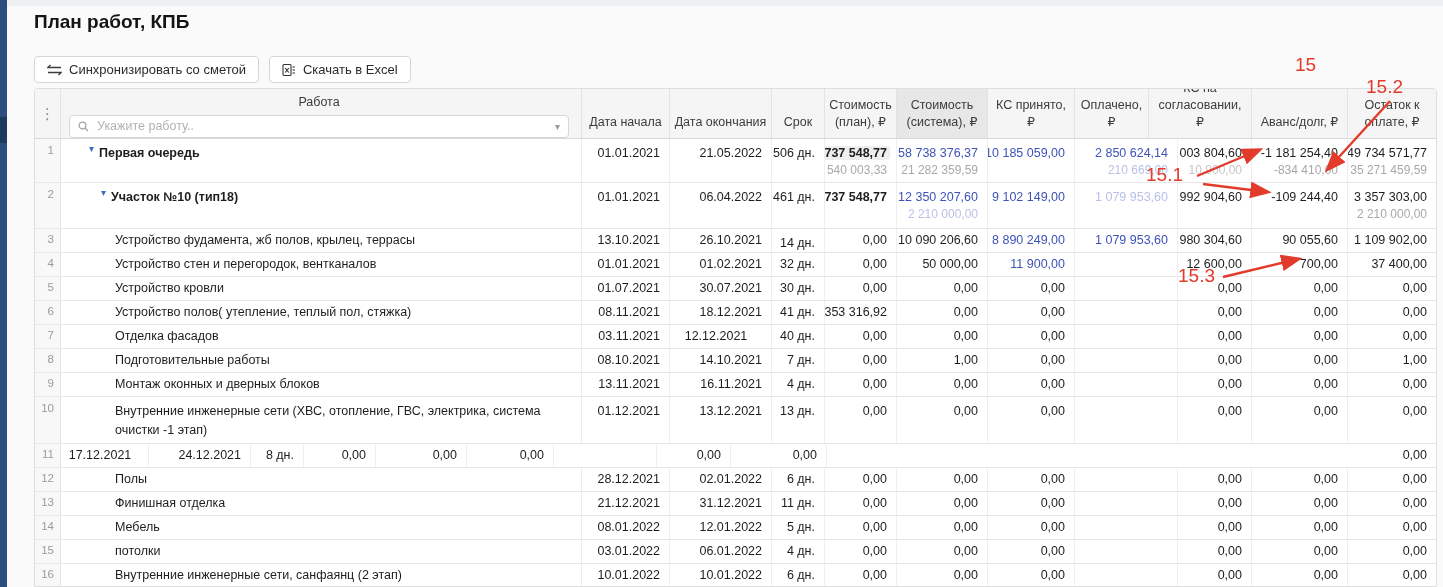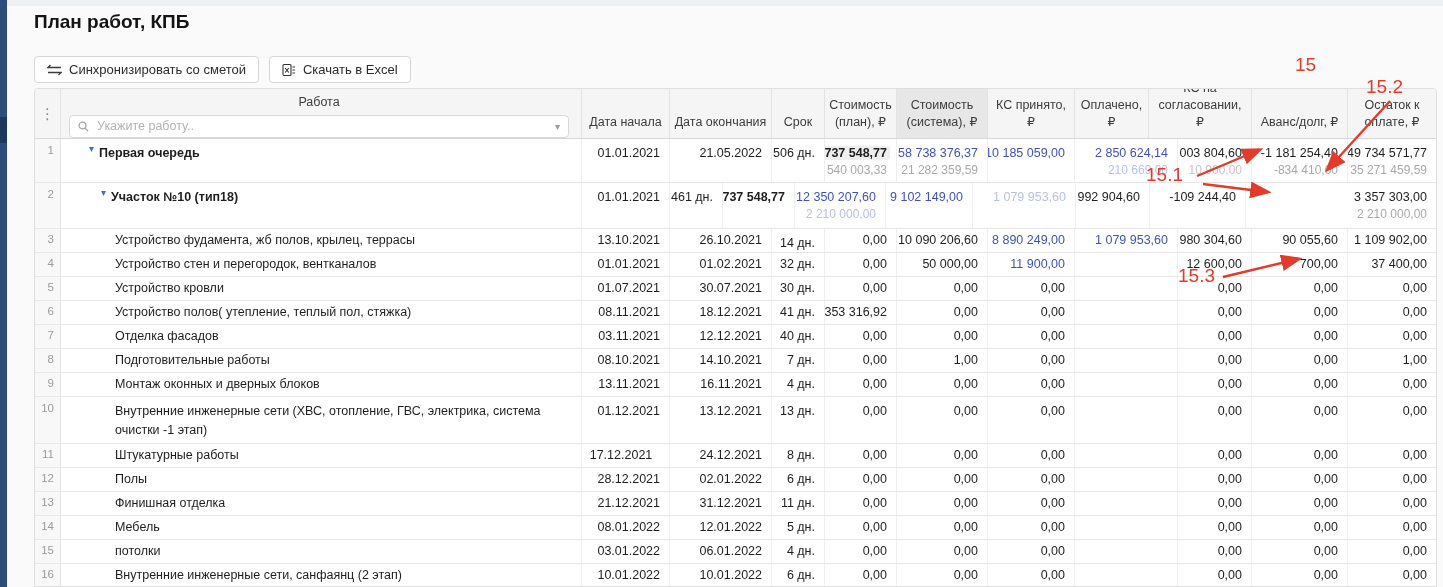--- a/index.html
+++ b/index.html
@@ -175,20 +175,23 @@
       </div>
       <div class="row tall" style="height: 46px;">
         <div class="cell numcol" style="width: 26px;">2</div>
         <div class="cell name" style="width: 521px; padding-left: 40px; padding-right: 14px;">
           <span class="tri">▾</span>
           <span class="bname">Участок №10 (тип18)</span>
         </div>
         <div class="cell money" style="width: 88px;">
           <div class="main">01.01.2021</div>
         </div>
+        <div class="cell money" style="width: 102px;">
+          <div class="main">06.04.2022</div>
+        </div>
         <div class="cell money" style="width: 53px;">
           <div class="main">461 дн.</div>
         </div>
         <div class="cell money" style="width: 72px;">
           <div class="main mb">5 737 548,77</div>
         </div>
         <div class="cell money" style="width: 91px;">
           <div class="main blue">12 350 207,60</div>
           <div class="sub fblue">2 210 000,00</div>
         </div>
@@ -348,21 +351,21 @@
         </div>
       </div>
       <div class="row" style="height: 24px;">
         <div class="cell numcol" style="width: 26px;">7</div>
         <div class="cell name" style="width: 521px; padding-left: 54px; padding-right: 14px;">
           <span>Отделка фасадов</span>
         </div>
         <div class="cell money" style="width: 88px;">
           <div class="main">03.11.2021</div>
         </div>
-        <div class="cell money" style="width: 102px;">
+        <div class="cell money" style="width: 102px; align-items: center;">
           <div class="main">12.12.2021</div>
         </div>
         <div class="cell money" style="width: 53px;">
           <div class="main">40 дн.</div>
         </div>
         <div class="cell money" style="width: 72px;">
           <div class="main">0,00</div>
         </div>
         <div class="cell money" style="width: 91px;">
           <div class="main">0,00</div>
@@ -478,23 +481,20 @@
         </div>
         <div class="cell money" style="width: 96px;">
           <div class="main">0,00</div>
         </div>
         <div class="cell money" style="width: 89px; flex: 1 1 0%; border-right: none;">
           <div class="main">0,00</div>
         </div>
       </div>
       <div class="row" style="height: 24px;">
         <div class="cell numcol" style="width: 26px;">11</div>
-        <div class="cell name" style="width: 521px; padding-left: 54px; padding-right: 14px;">
-          <span>Штукатурные работы</span>
-        </div>
         <div class="cell money" style="width: 88px; align-items: center;">
           <div class="main">17.12.2021</div>
         </div>
         <div class="cell money" style="width: 102px;">
           <div class="main">24.12.2021</div>
         </div>
         <div class="cell money" style="width: 53px;">
           <div class="main">8 дн.</div>
         </div>
         <div class="cell money" style="width: 72px;">

